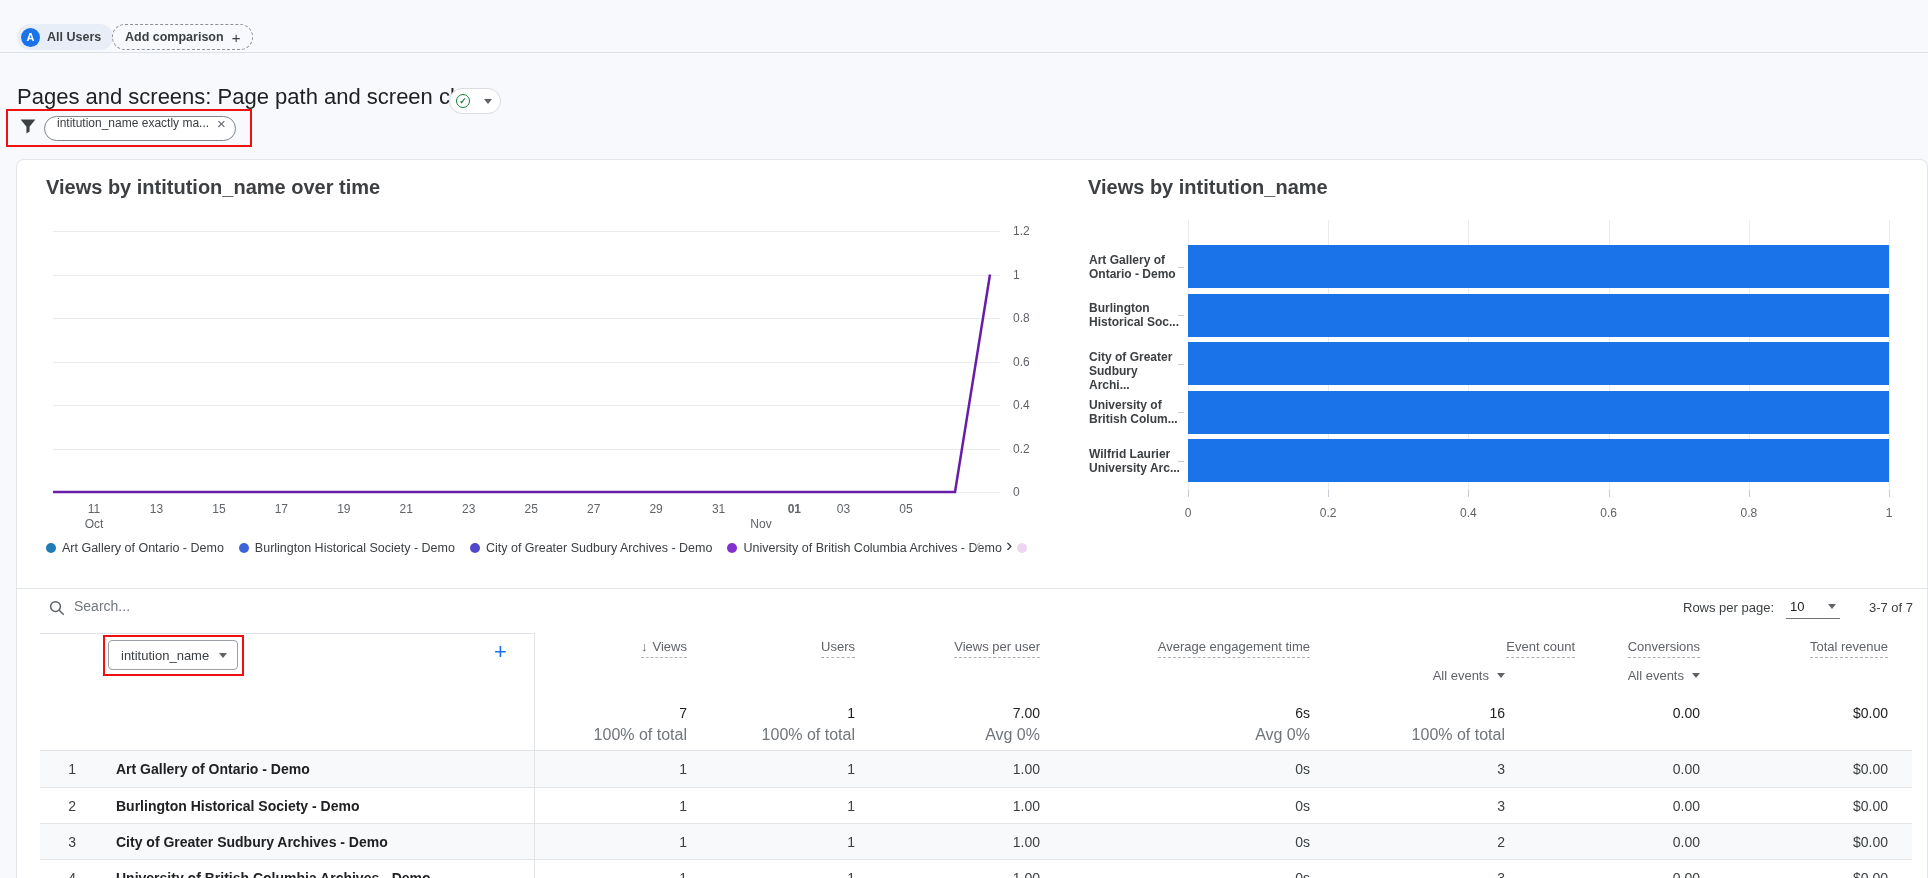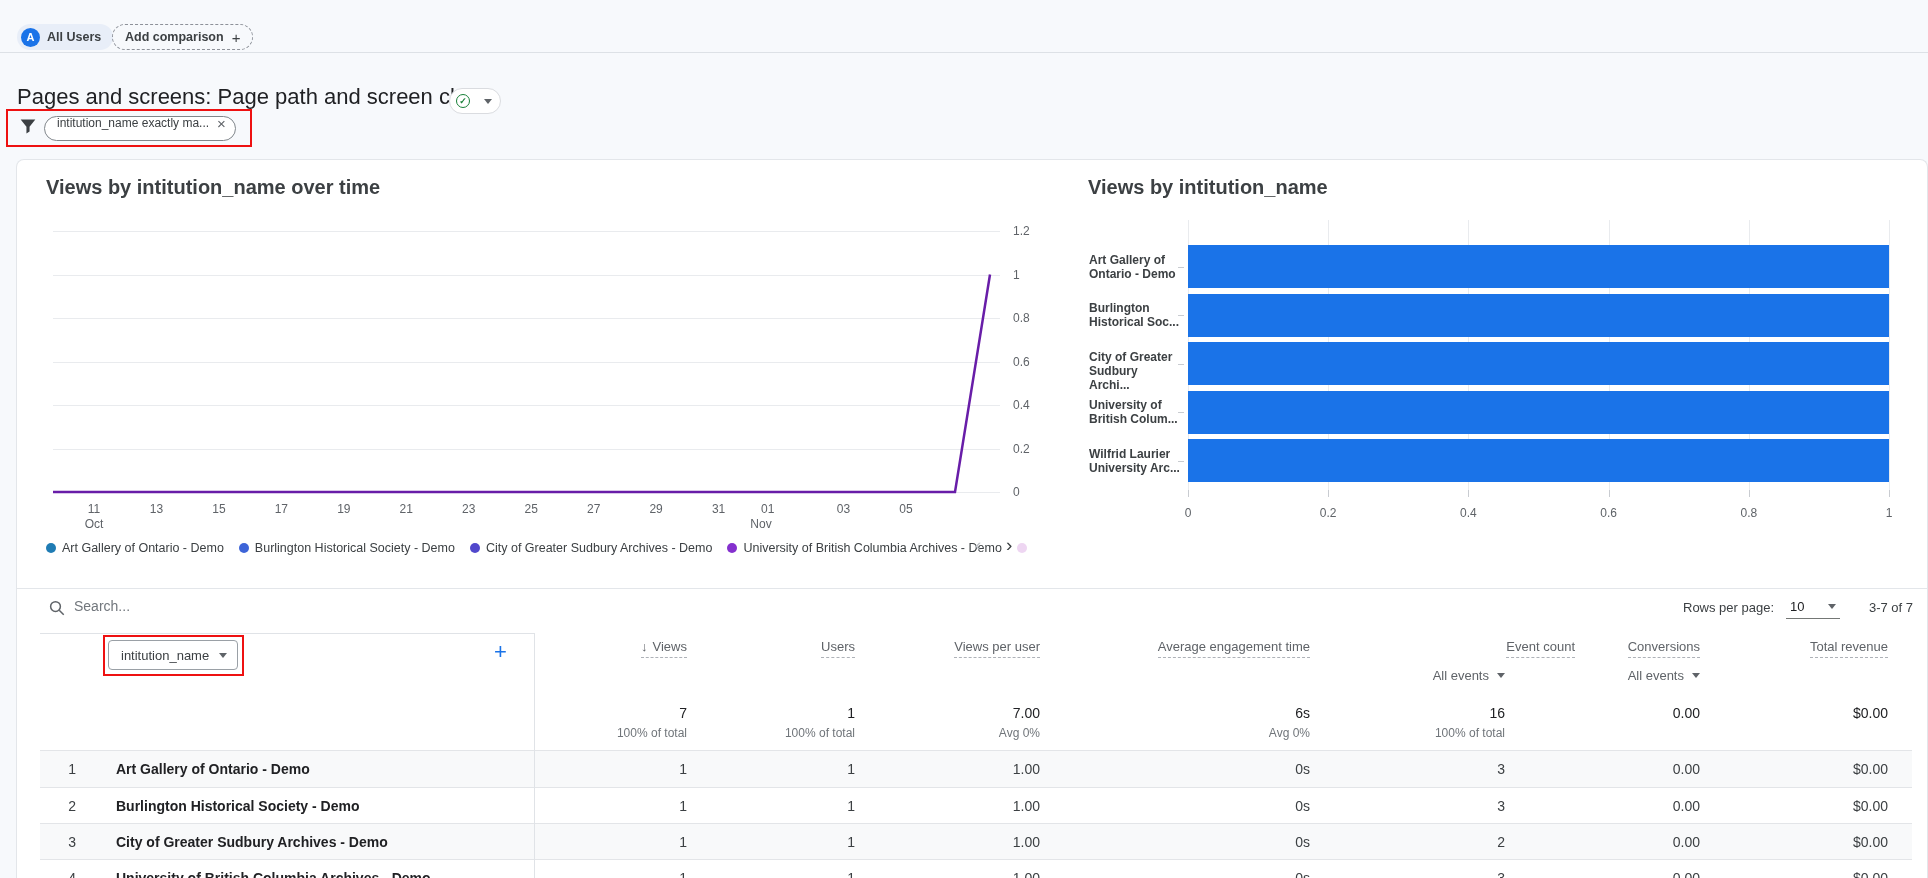--- a/index.html
+++ b/index.html
@@ -55,21 +55,21 @@
   .dim-chip{position:absolute;left:108px;top:640px;width:130px;height:30px;border:1px solid #9aa0a6;border-radius:4px;
             display:flex;align-items:center;justify-content:space-between;padding:0 10px 0 12px;font-size:13px;color:#3c4043;background:#fff;z-index:7;}
   .add-col{position:absolute;left:494px;top:639px;font-size:22px;color:#1a73e8;font-weight:normal;}
   .hdr-cell{position:absolute;top:639px;width:260px;text-align:right;font-size:13px;color:#5f6368;}
   .hdr-label{display:inline-block;border-bottom:1px dashed #aeb2b8;padding-bottom:3px;}
   .sort-arrow{color:#5f6368;margin-right:5px;}
   .hdr-sub{position:absolute;top:668px;width:260px;font-size:13px;color:#5f6368;
            display:flex;align-items:center;justify-content:flex-end;gap:8px;}
   .tot-cell{position:absolute;top:705px;width:260px;text-align:right;}
   .tot-main{font-size:14px;color:#202124;}
-  .tot-sub{font-size:12px;color:#70757a;margin-top:5px;}
+  .tot-sub{font-size:16px;color:#70757a;margin-top:5px;}
   .trow{position:absolute;left:40px;width:1872px;height:37px;border-top:1px solid #e3e5e8;z-index:1;}
   .trow .cell{position:absolute;top:0;height:37px;line-height:37px;font-size:14px;color:#3c4043;}
   .magnifier{position:absolute;left:48px;top:599px;}
 </style>
 </head>
 <body>
 
 <div id="app">
 
   <div class="chip chip-allusers">
@@ -122,21 +122,21 @@
       <div class="tick-label" style="left:136.46px;top:502px;width:40px;text-align:center;">13</div>
       <div class="tick-label" style="left:198.92000000000002px;top:502px;width:40px;text-align:center;">15</div>
       <div class="tick-label" style="left:261.38px;top:502px;width:40px;text-align:center;">17</div>
       <div class="tick-label" style="left:323.84000000000003px;top:502px;width:40px;text-align:center;">19</div>
       <div class="tick-label" style="left:386.3px;top:502px;width:40px;text-align:center;">21</div>
       <div class="tick-label" style="left:448.76px;top:502px;width:40px;text-align:center;">23</div>
       <div class="tick-label" style="left:511.22px;top:502px;width:40px;text-align:center;">25</div>
       <div class="tick-label" style="left:573.6800000000001px;top:502px;width:40px;text-align:center;">27</div>
       <div class="tick-label" style="left:636.14px;top:502px;width:40px;text-align:center;">29</div>
       <div class="tick-label" style="left:698.6px;top:502px;width:40px;text-align:center;">31</div>
-      <div class="tick-label" style="left:761.0600000000001px;top:502px;width:40px;text-align:left;">01</div>
+      <div class="tick-label" style="left:761.0600000000001px;top:502px;width:40px;text-align:right;font-weight:bold;">01</div>
       <div class="tick-label" style="left:741px;top:517px;width:40px;text-align:center;">Nov</div>
       <div class="tick-label" style="left:823.52px;top:502px;width:40px;text-align:center;">03</div>
       <div class="tick-label" style="left:885.98px;top:502px;width:40px;text-align:center;">05</div>
       <svg width="1060" height="560" style="position:absolute;left:0;top:0;pointer-events:none;">
         <polyline points="53,492 955,492 990,274.5" fill="none" stroke="#681da8" stroke-width="2.5"></polyline>
       </svg>
     </div>
   <div class="legend" id="legend">
       <div class="legend-item" style="">
         <span class="legend-dot" style="background: rgb(31, 124, 180);"></span>

